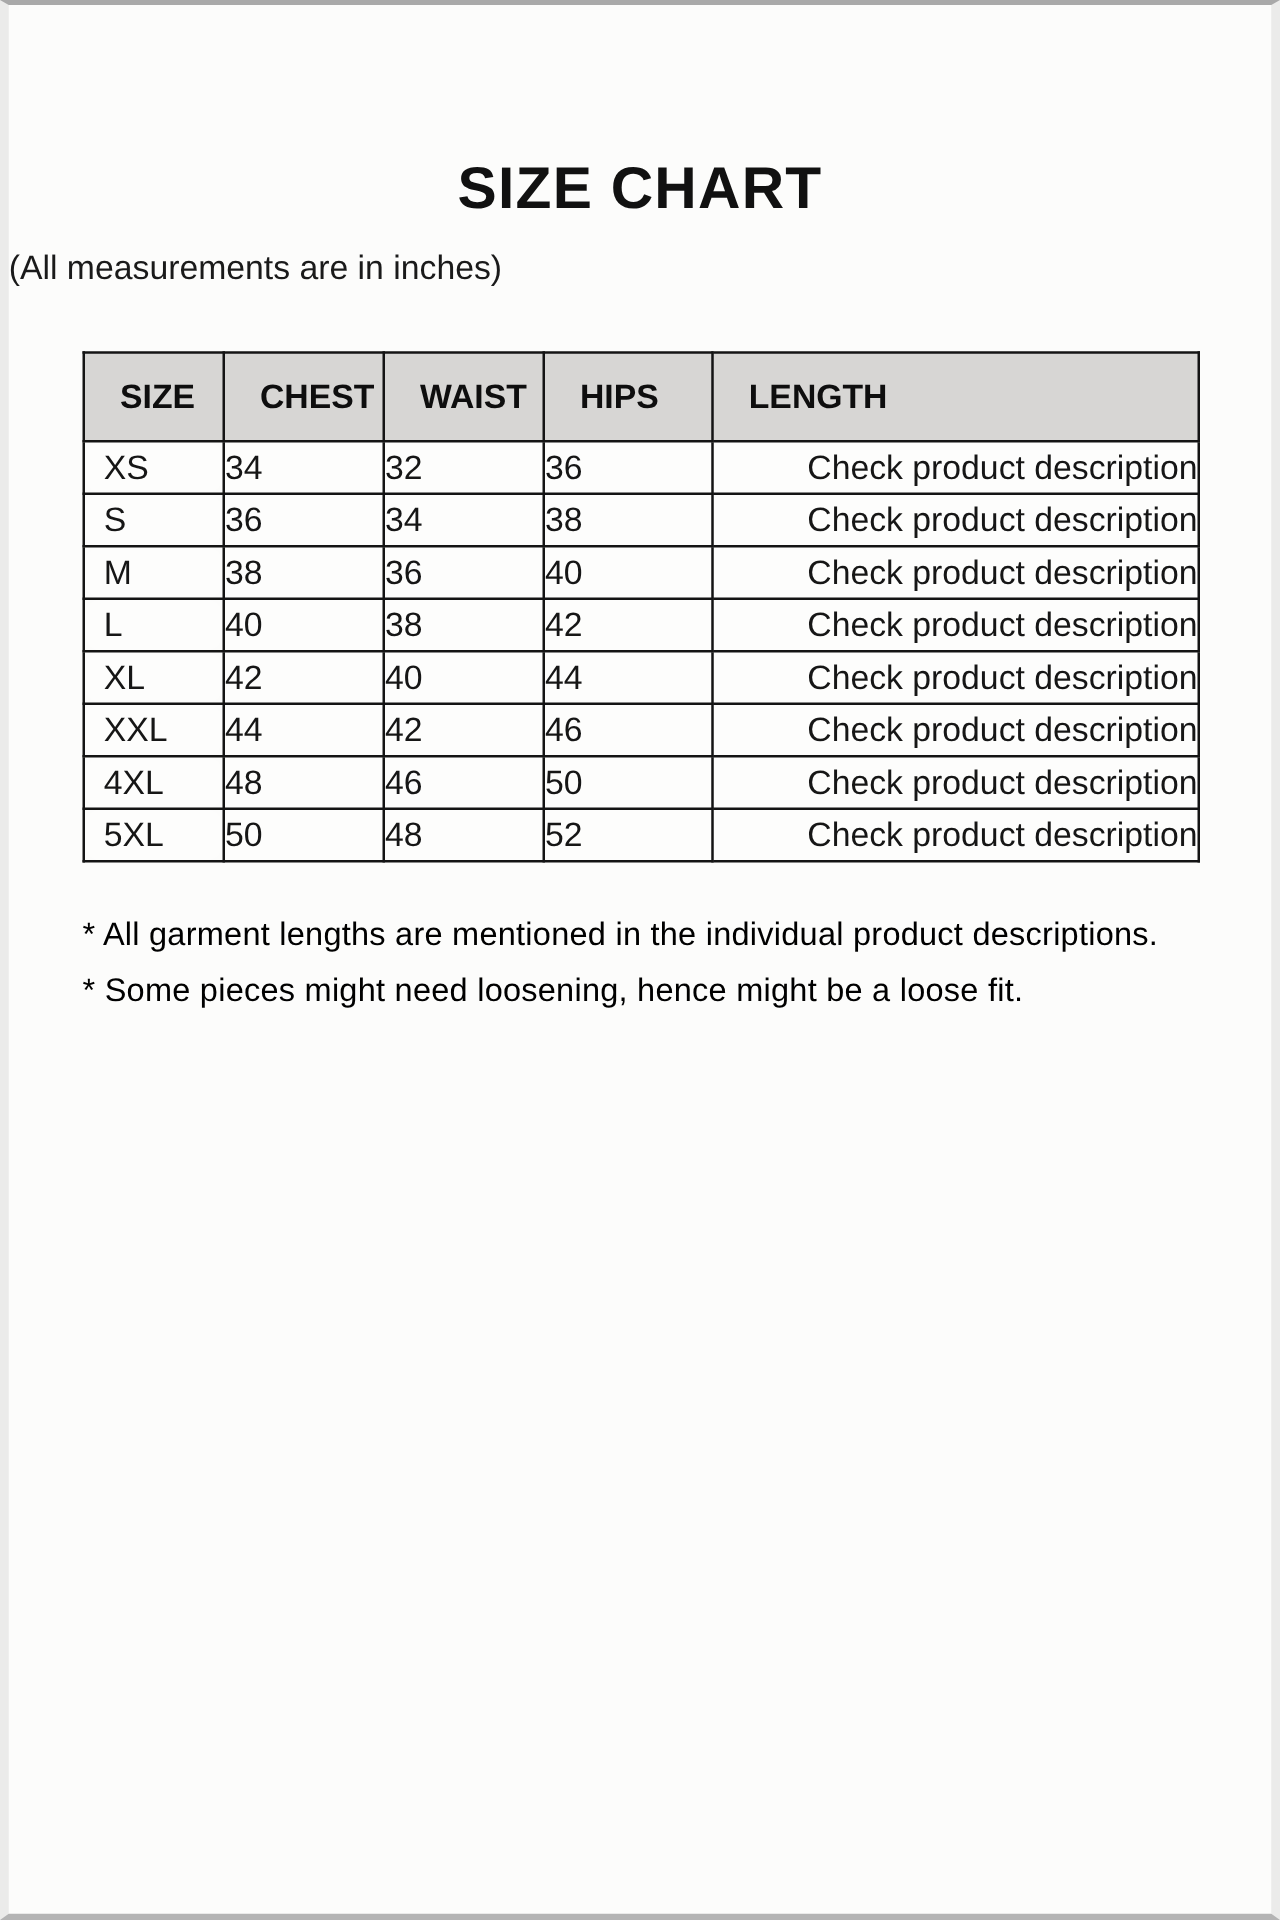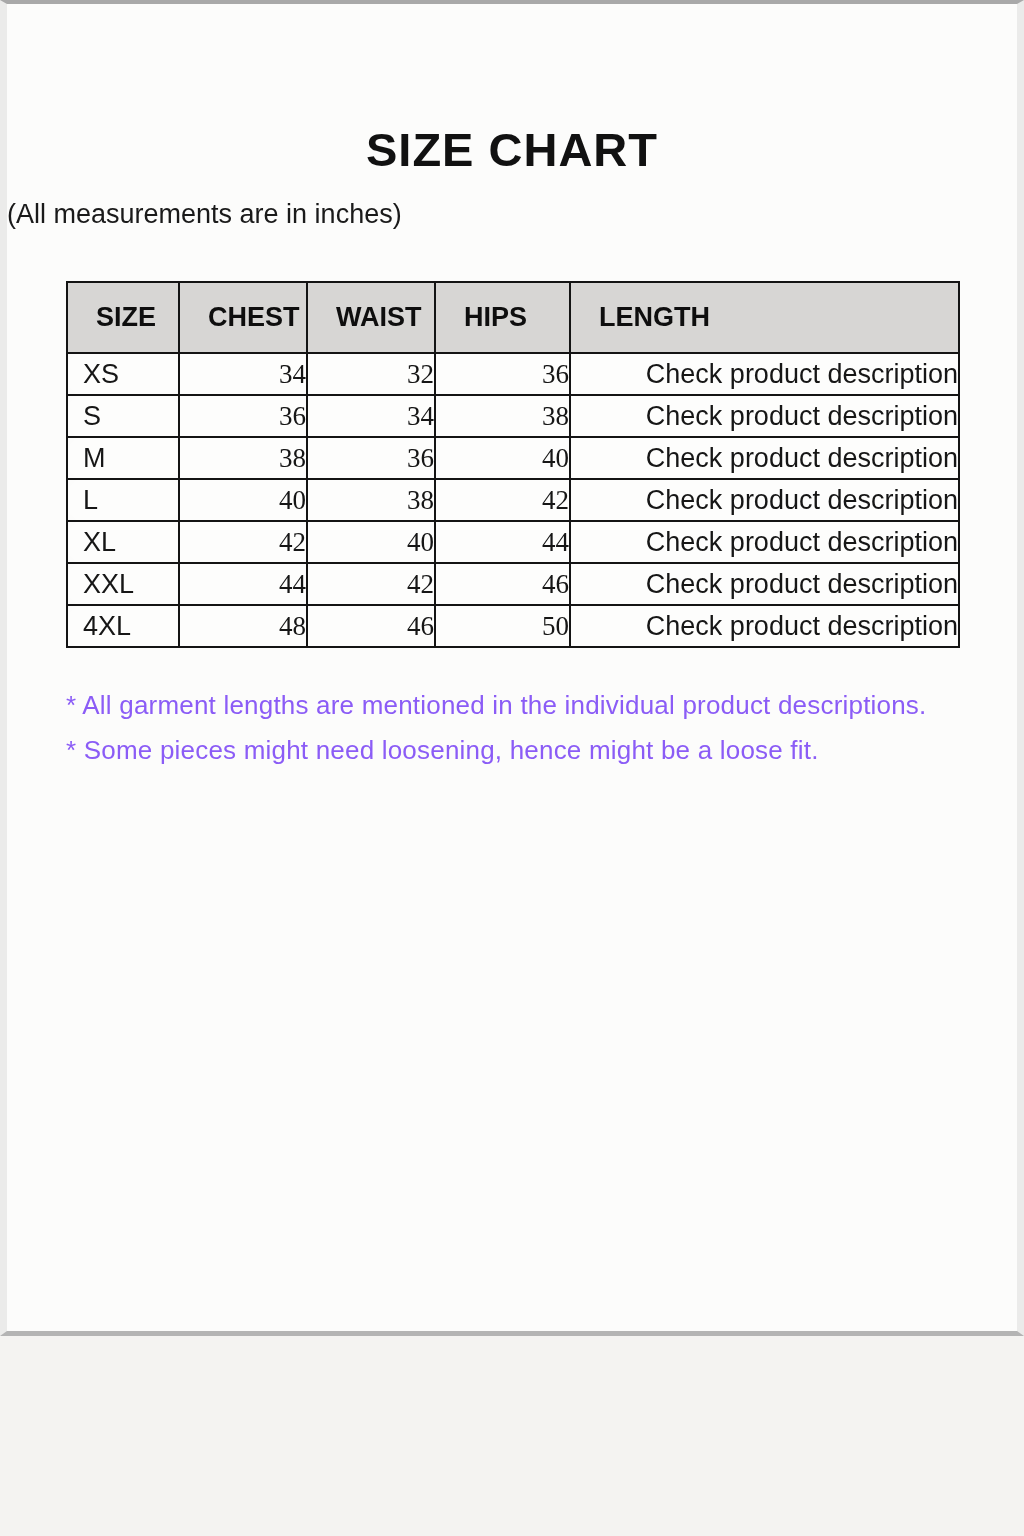--- a/index.html
+++ b/index.html
@@ -8,21 +8,21 @@
     width: 1024px;
     height: 1536px;
     background: #f4f3f1;
     font-family: "Liberation Sans", sans-serif;
     color: #161616;
   }
 
   .page {
     position: relative;
     width: 1024px;
-    height: 1336px;
+    height: 1536px;
     background: #fcfcfb;
     border-top: 4px solid #a9a9a9;
     border-bottom: 5px solid #b4b4b4;
     border-left: 7px solid #eceteb;
     border-left: 7px solid #ebebea;
     border-right: 7px solid #ebebea;
     overflow: hidden;
   }
 
   .title {
@@ -66,30 +66,30 @@
     color: #0e0e0e;
   }
 
   table.size-table td {
     height: 42px;
     background: #fdfdfc;
     color: #161616;
   }
 
   td.c-size   { text-align: left; padding-left: 15px; border-radius: 16px; }
-  td.c-num    { text-align: right; font-family: Liberation Serif, serif; }
+  td.c-num    { text-align: left; }
   td.c-length { text-align: right; padding-left: 16px; }
 
   .footnotes {
     margin: 42px 0 0 59px;
   }
 
   .footnote {
     font-size: 26px;
-    color: #8b5cf6;
+    color: #000000;
     margin-bottom: 14px;
     letter-spacing: 0.2px;
   }
 </style>
 </head>
 <body>
 
 <div class="page">
 
   <h1 class="title">SIZE CHART</h1>
@@ -155,20 +155,27 @@
         <td class="c-num">46</td>
         <td class="c-length">Check product description</td>
       </tr>
       <tr>
         <td class="c-size">4XL</td>
         <td class="c-num">48</td>
         <td class="c-num">46</td>
         <td class="c-num">50</td>
         <td class="c-length">Check product description</td>
       </tr>
+      <tr>
+        <td class="c-size">5XL</td>
+        <td class="c-num">50</td>
+        <td class="c-num">48</td>
+        <td class="c-num">52</td>
+        <td class="c-length">Check product description</td>
+      </tr>
     </tbody>
   </table>
 
   <div class="footnotes">
     <p class="footnote">* All garment lengths are mentioned in the individual product descriptions.</p>
     <p class="footnote">* Some pieces might need loosening, hence might be a loose fit.</p>
   </div>
 
 </div>
 

